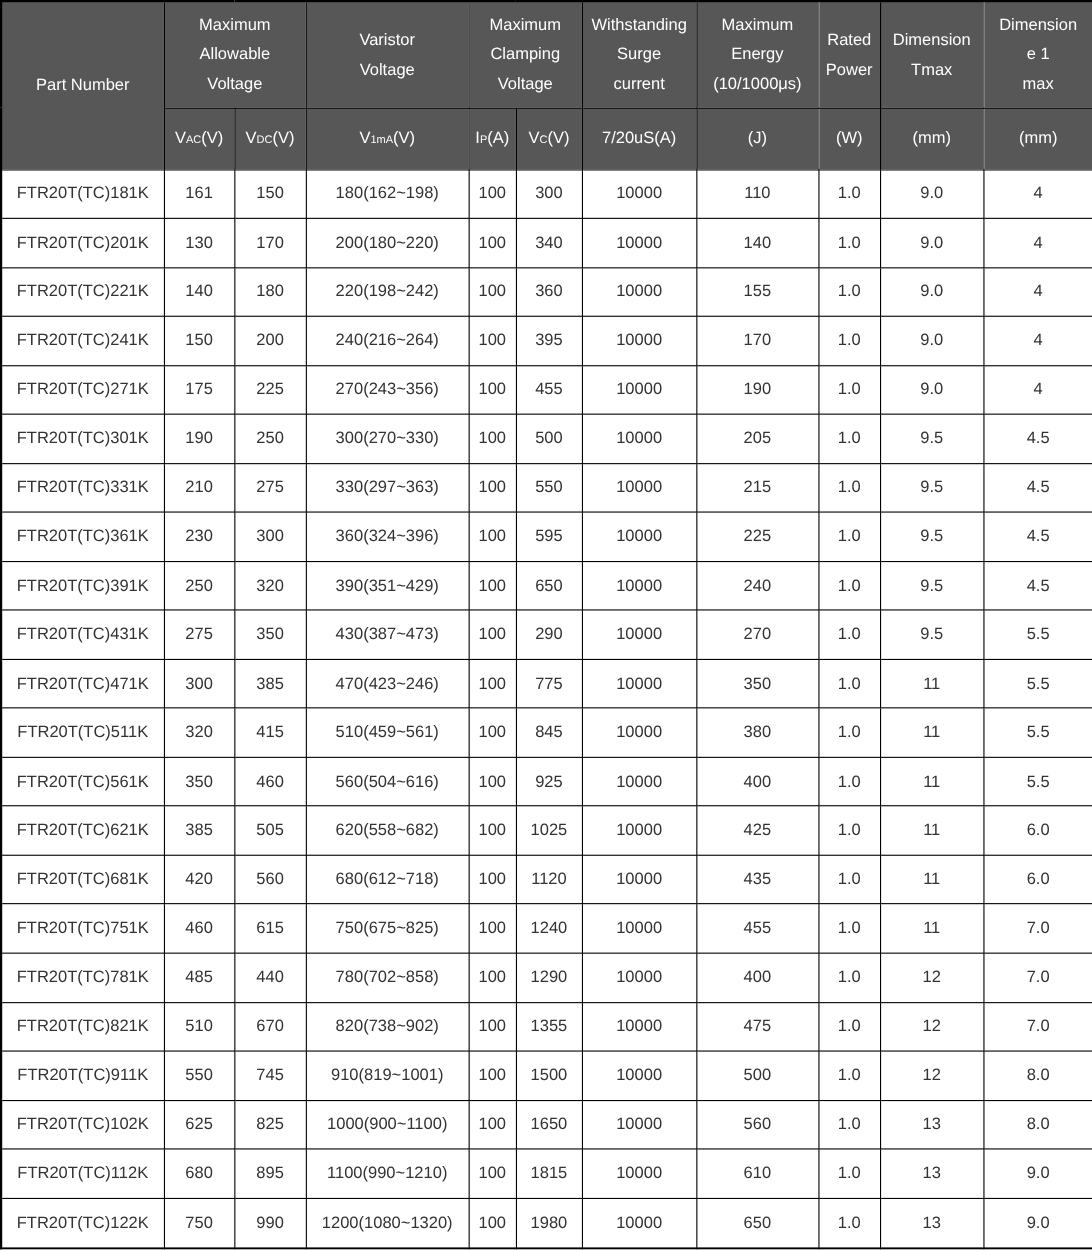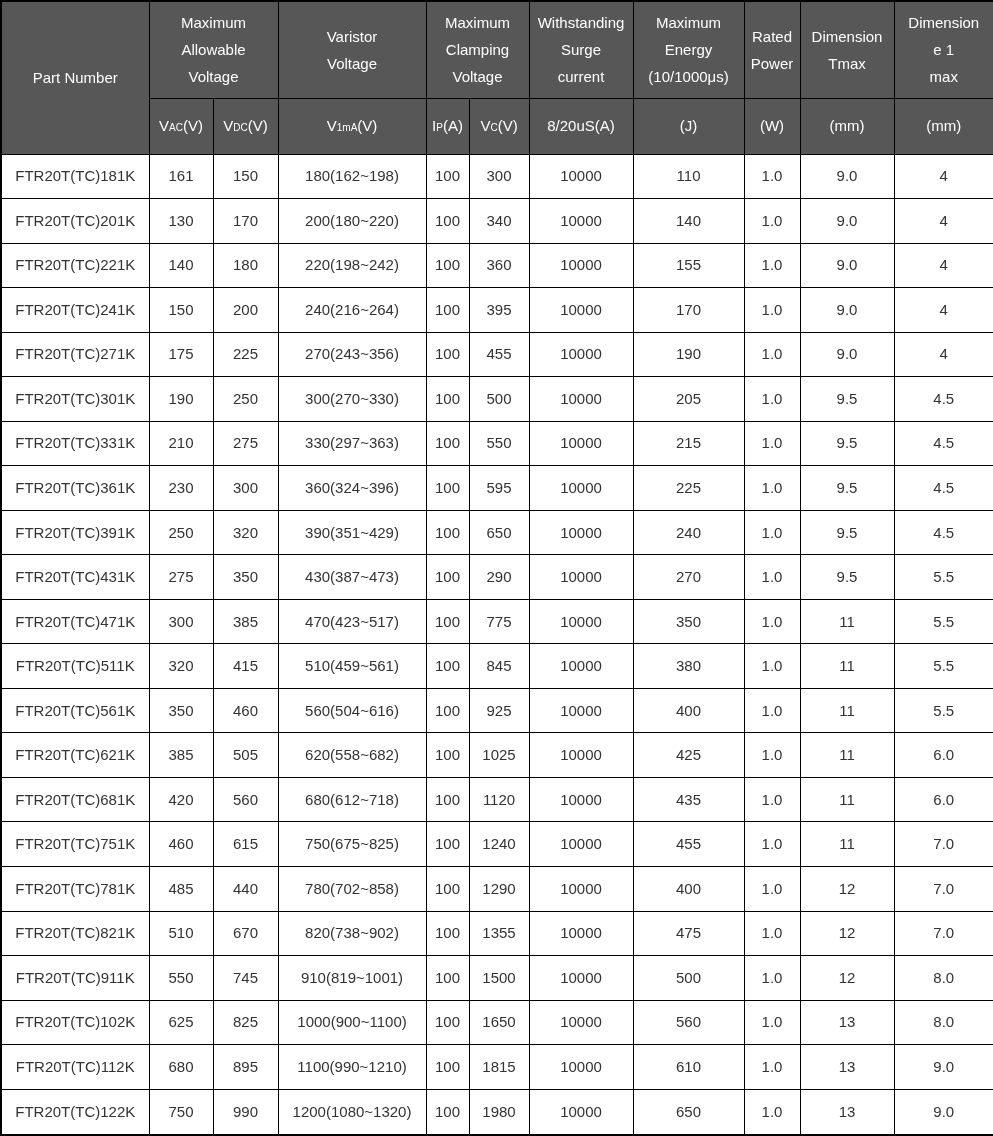--- a/index.html
+++ b/index.html
@@ -83,21 +83,21 @@
       <th>Dimension
 e 1
 max</th>
     </tr>
     <tr class="unit-row">
       <th><span>V</span><span class="sb">AC</span><span>(V)</span></th>
       <th><span>V</span><span class="sb">DC</span><span>(V)</span></th>
       <th><span>V</span><span class="sb">1mA</span><span>(V)</span></th>
       <th><span>I</span><span class="sb">P</span><span>(A)</span></th>
       <th><span>V</span><span class="sb">C</span><span>(V)</span></th>
-      <th><span>8/20uS(A)</span></th>
+      <th><span>7/20uS(A)</span></th>
       <th><span>(J)</span></th>
       <th><span>(W)</span></th>
       <th><span>(mm)</span></th>
       <th><span>(mm)</span></th>
     </tr>
   </thead>
   <tbody>
 
       <tr>
         <td>FTR20T(TC)181K</td>
@@ -236,21 +236,21 @@
         <td>270</td>
         <td>1.0</td>
         <td>9.5</td>
         <td>5.5</td>
       </tr>
 
       <tr>
         <td>FTR20T(TC)471K</td>
         <td>300</td>
         <td>385</td>
-        <td>470(423~517)</td>
+        <td>470(423~246)</td>
         <td>100</td>
         <td>775</td>
         <td>10000</td>
         <td>350</td>
         <td>1.0</td>
         <td>11</td>
         <td>5.5</td>
       </tr>
 
       <tr>

